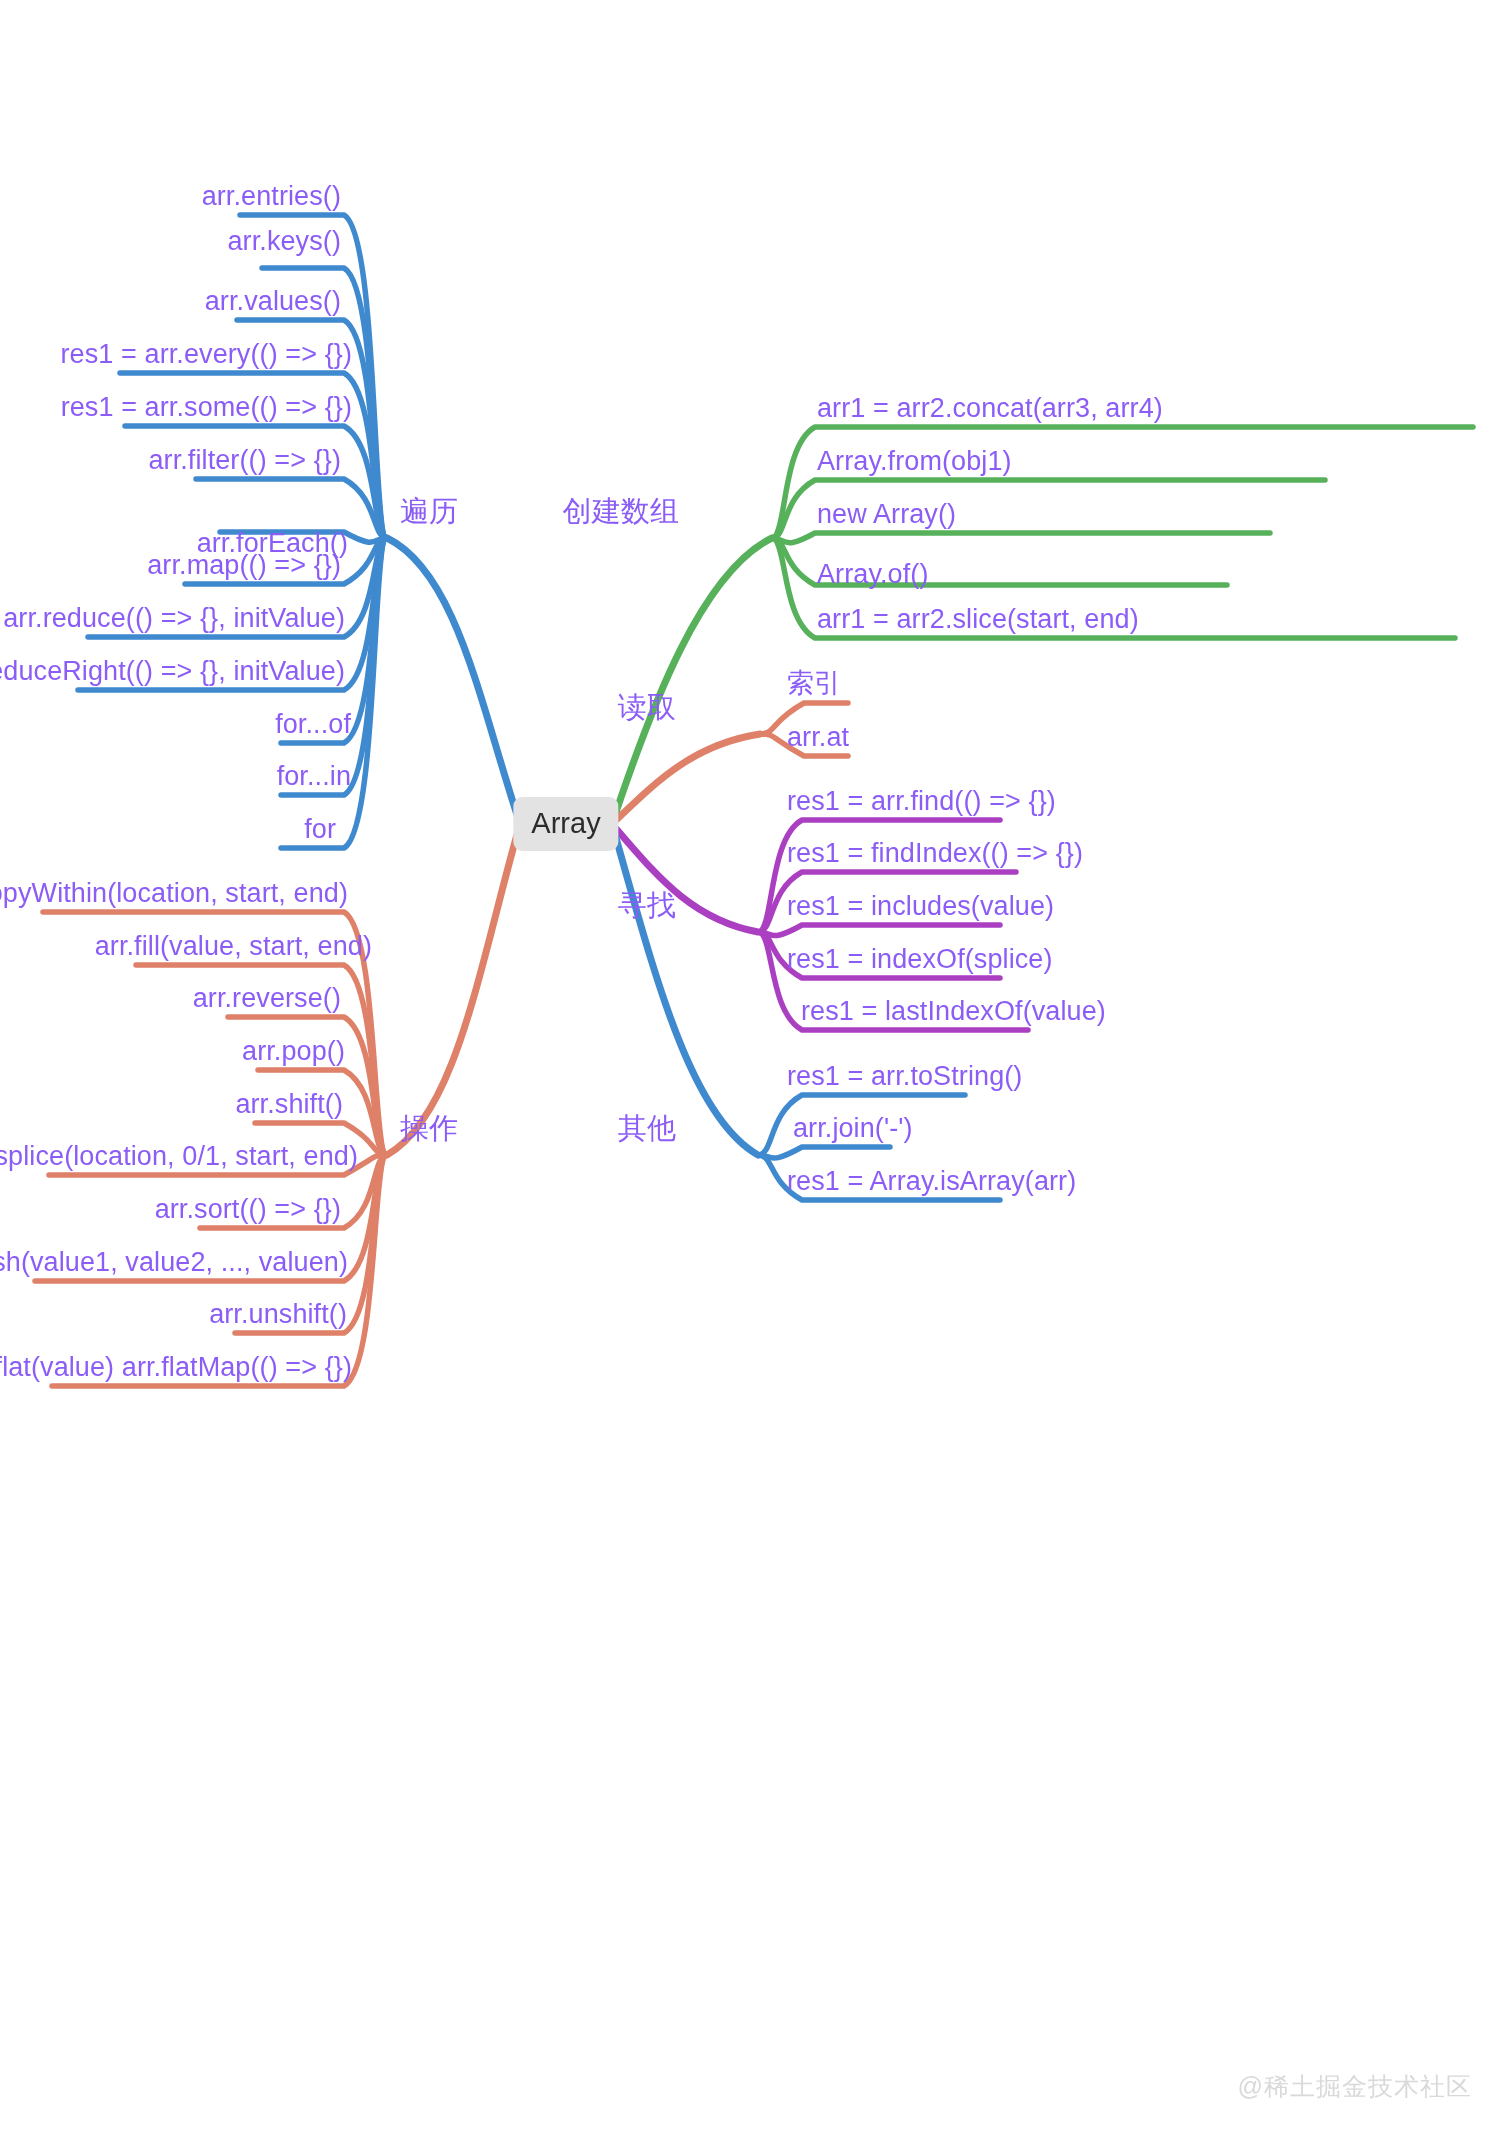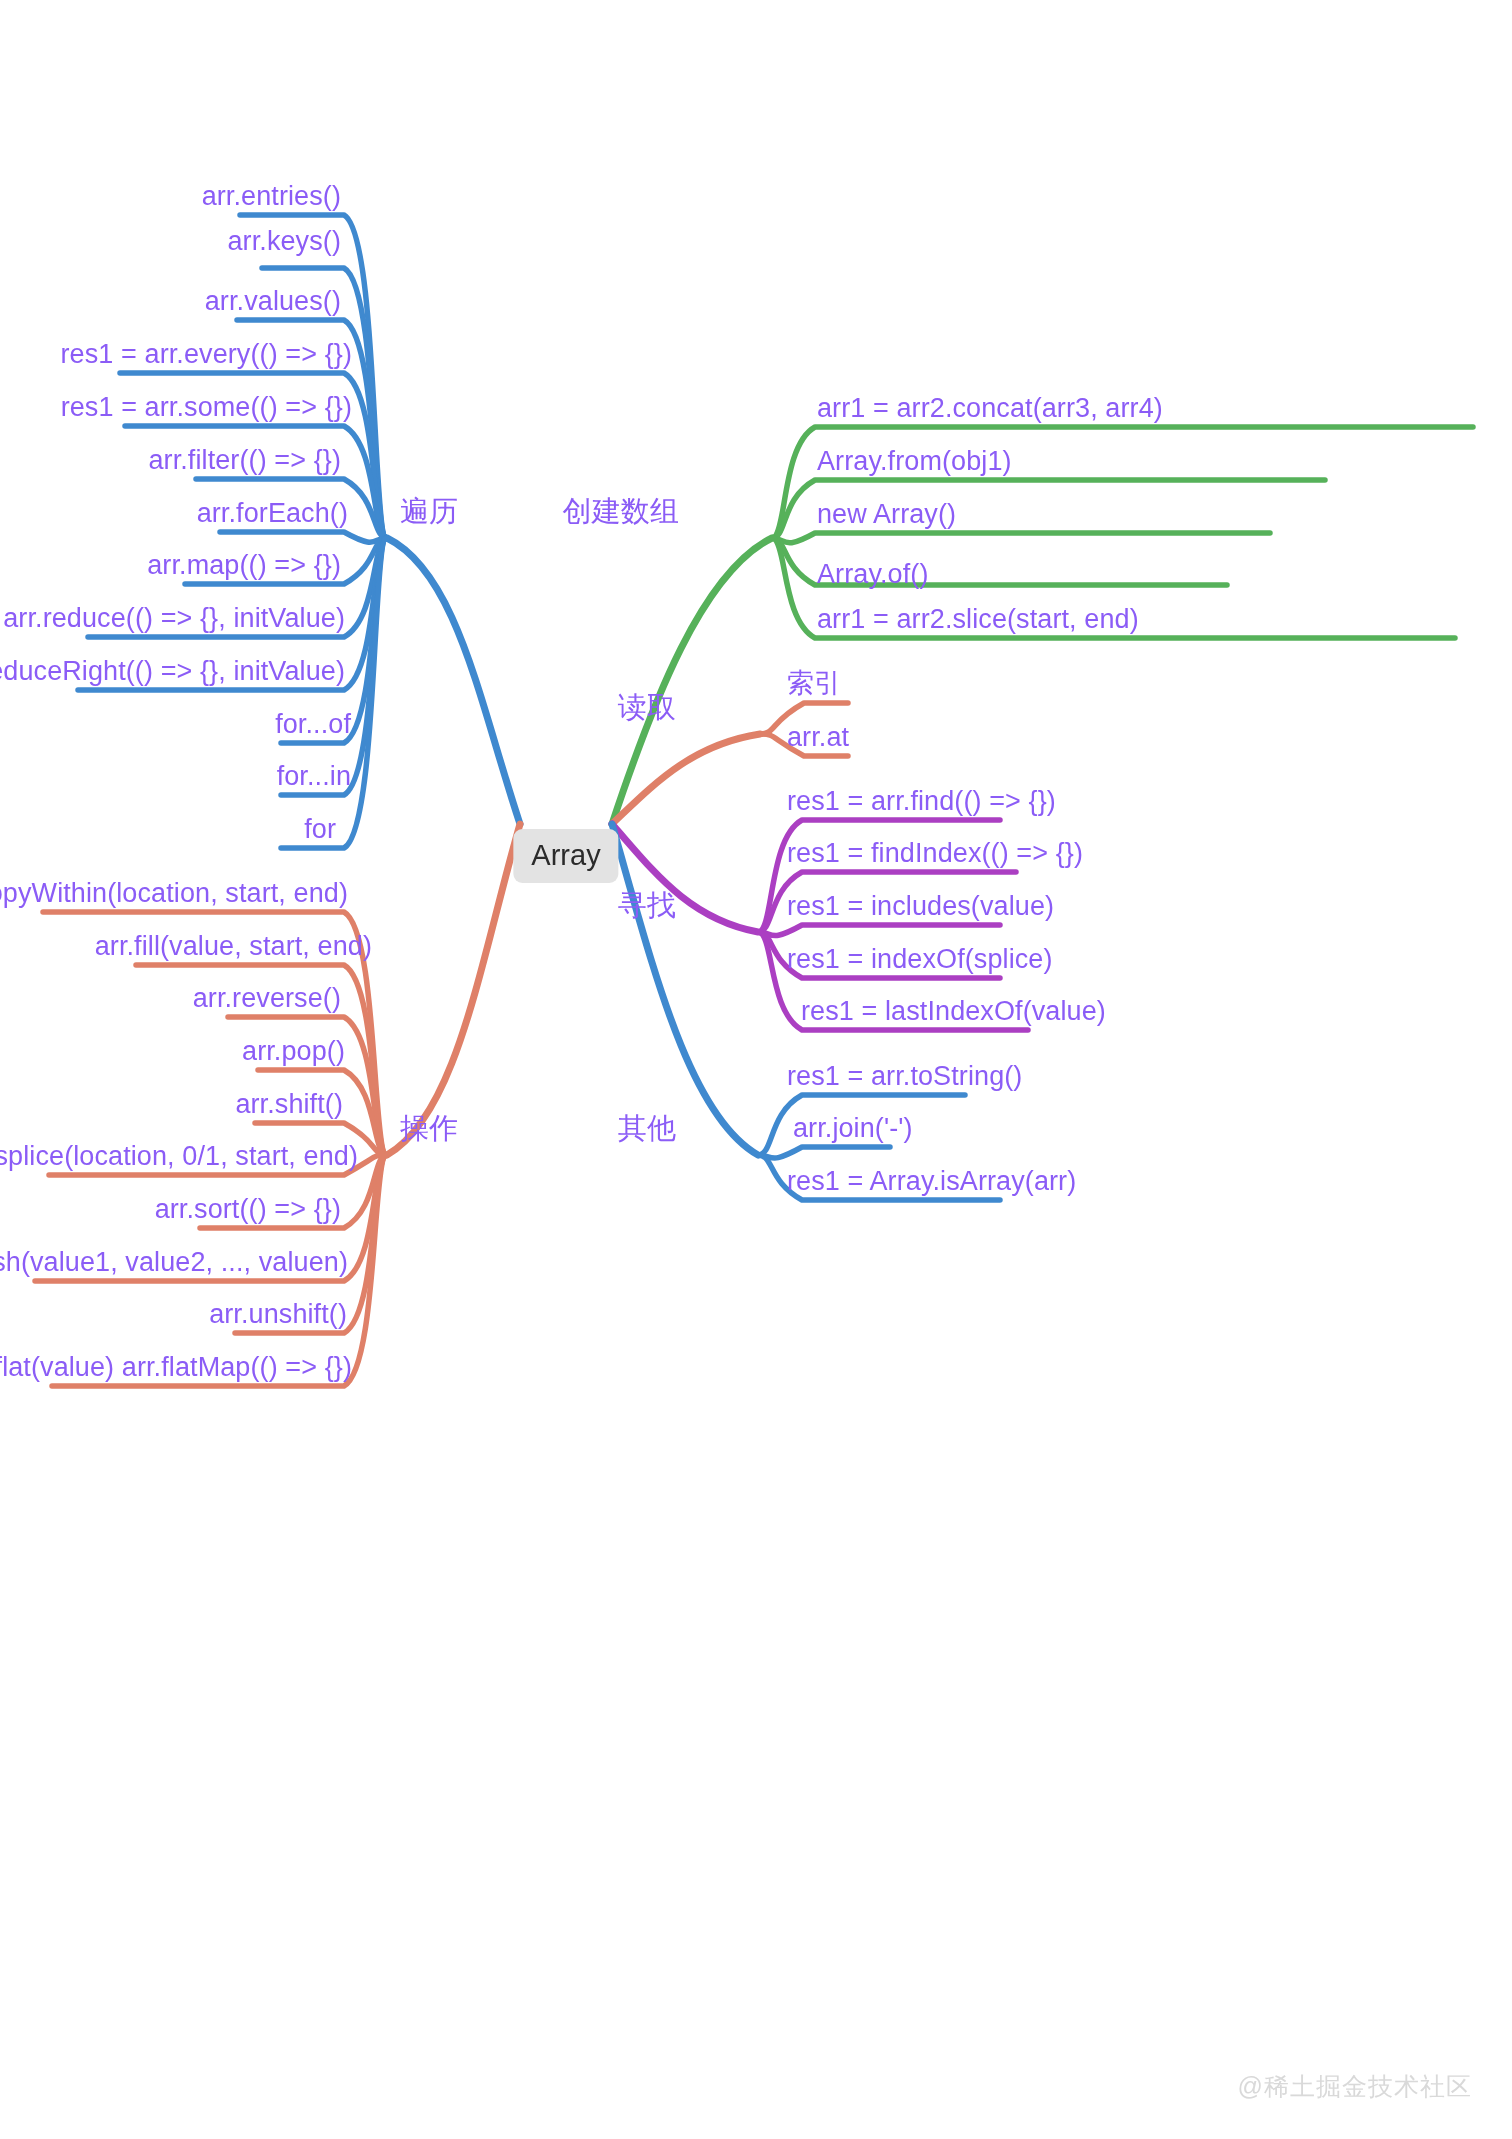--- a/index.html
+++ b/index.html
@@ -97,21 +97,21 @@
     </svg>
 
   <div id="nodes">
       <div class="node cn l" style="left: 400px; top: 528px;">遍历</div>
       <div class="node r" style="left: 341px; top: 213px;">arr.entries()</div>
       <div class="node r" style="left: 341px; top: 258px;">arr.keys()</div>
       <div class="node r" style="left: 341px; top: 318px;">arr.values()</div>
       <div class="node r" style="left: 352px; top: 371px;">res1 = arr.every(() =&gt; {})</div>
       <div class="node r" style="left: 352px; top: 424px;">res1 = arr.some(() =&gt; {})</div>
       <div class="node r" style="left: 341px; top: 477px;">arr.filter(() =&gt; {})</div>
-      <div class="node r" style="left: 348px; top: 530px; text-align: center;">arr.forEach()</div>
+      <div class="node r" style="left: 348px; top: 560px; text-align: center;">arr.forEach()</div>
       <div class="node r" style="left: 341px; top: 582px;">arr.map(() =&gt; {})</div>
       <div class="node r" style="left: 345px; top: 635px;">arr.reduce(() =&gt; {}, initValue)</div>
       <div class="node r" style="left: 345px; top: 688px;">reduceRight(() =&gt; {}, initValue)</div>
       <div class="node r" style="left: 351px; top: 741px;">for...of</div>
       <div class="node r" style="left: 351px; top: 793px;">for...in</div>
       <div class="node r" style="left: 336px; top: 846px;">for</div>
       <div class="node cn l" style="left: 400px; top: 1145px;">操作</div>
       <div class="node r" style="left: 348px; top: 910px;">arr.copyWithin(location, start, end)</div>
       <div class="node r" style="left: 372px; top: 963px;">arr.fill(value, start, end)</div>
       <div class="node r" style="left: 341px; top: 1015px;">arr.reverse()</div>
@@ -136,18 +136,18 @@
       <div class="node l" style="left: 787px; top: 870px;">res1 = findIndex(() =&gt; {})</div>
       <div class="node l" style="left: 787px; top: 923px;">res1 = includes(value)</div>
       <div class="node l" style="left: 787px; top: 976px;">res1 = indexOf(splice)</div>
       <div class="node l" style="left: 801px; top: 1028px;">res1 = lastIndexOf(value)</div>
       <div class="node cn r" style="left: 676px; top: 1145px;">其他</div>
       <div class="node l" style="left: 787px; top: 1093px;">res1 = arr.toString()</div>
       <div class="node l" style="left: 793px; top: 1145px;">arr.join('-')</div>
       <div class="node l" style="left: 787px; top: 1198px;">res1 = Array.isArray(arr)</div>
     </div>
 
-  <div class="root" id="rootNode" style="left: 566px; top: 824px; background: rgb(227, 227, 227); margin-top: 32px;">
+  <div class="root" id="rootNode" style="left: 566px; top: 824px; background: rgb(227, 227, 227);">
     <span>Array</span>
   </div>
 
   <div class="watermark">@稀土掘金技术社区</div>
 </div>
 
 </body></html>

